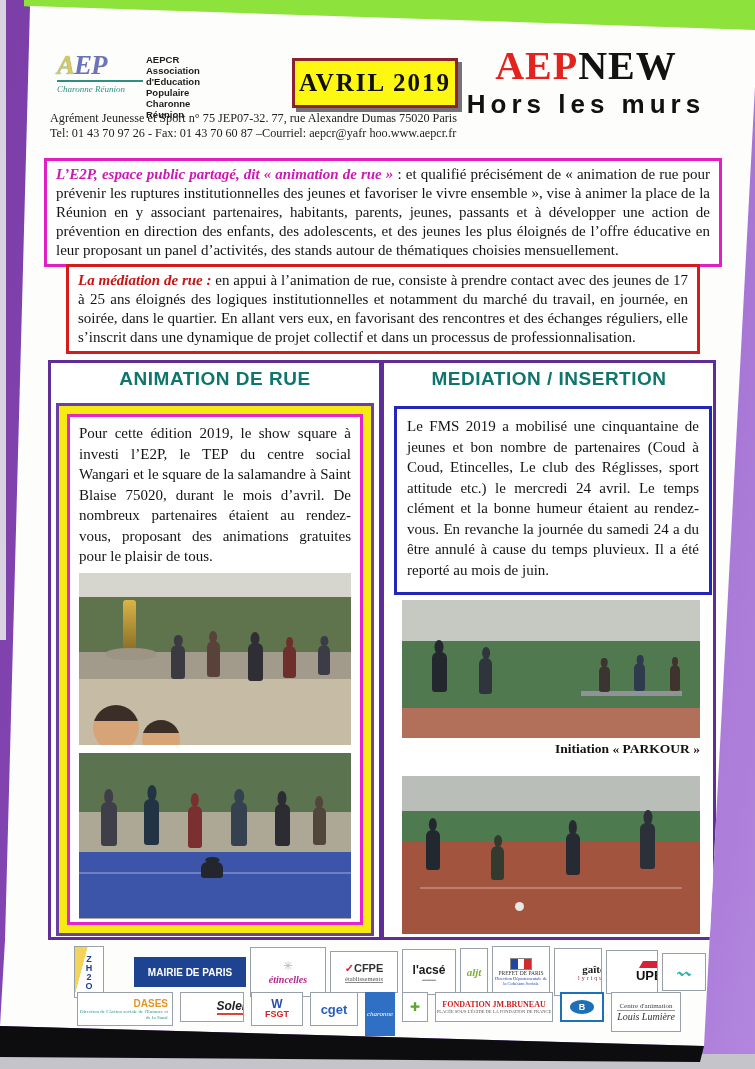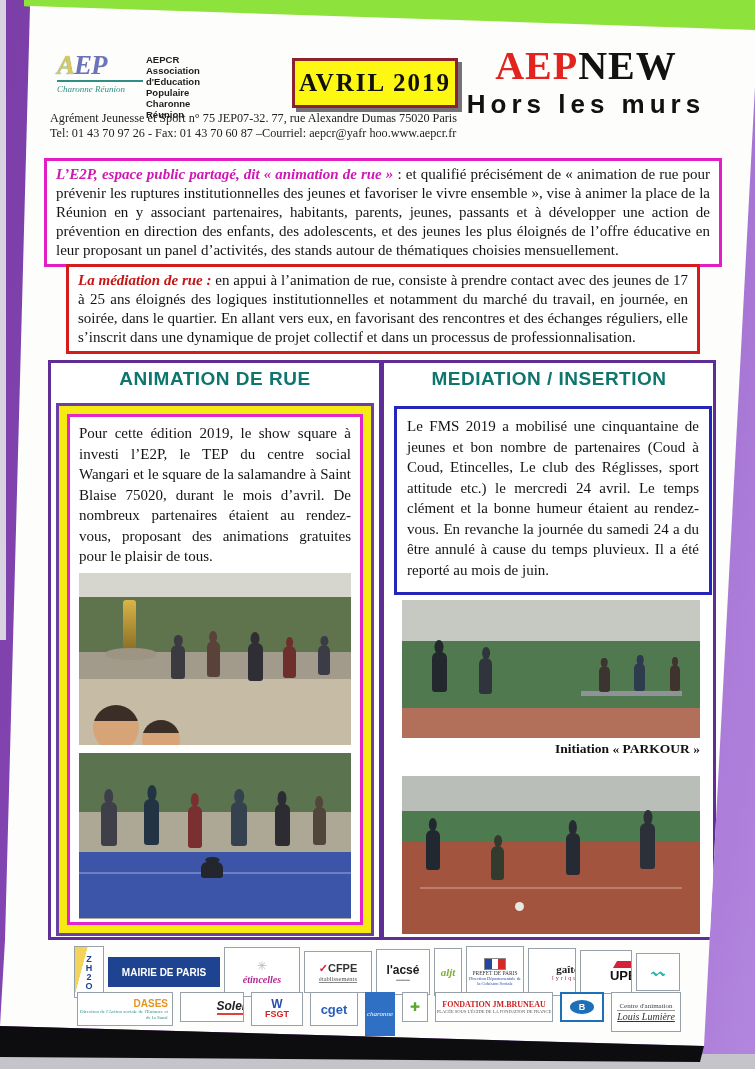--- a/index.html
+++ b/index.html
@@ -210,21 +210,21 @@
         <div class="p" style="left:55%;top:36%;width:14px;height:42px;background:#262b33;"></div>
         <div class="p" style="left:80%;top:30%;width:15px;height:46px;background:#2c3038;"></div>
         <div class="ball" style="left:38%;top:80%;width:9px;height:9px;"></div>
       </div>
     </div>
 
     <div class="lrow row1">
       <div class="lg" style="width:30px;height:52px;background:linear-gradient(105deg,#f2d45a 0 30%,#fff 31%);">
         <span class="vtext">ZH2O</span>
       </div>
-      <div class="lg" style="width:112px;height:30px;background:#1d4391;border-color:#1d4391;">
+      <div class="lg" style="width:112px;height:30px;background:#1d4391;border-color:#1d4391;margin-left:26px;">
         <span style="font:bold 10px 'Liberation Sans',sans-serif;color:#fff;">MAIRIE DE PARIS</span>
       </div>
       <div class="lg" style="width:76px;height:50px;">
         <span style="color:#b5b8bf;font-size:12px;">✳</span>
         <span style="font:italic bold 10px 'Liberation Serif',serif;color:#b5258f;">étincelles</span>
       </div>
       <div class="lg" style="width:68px;height:42px;">
         <span style="font:bold 11px 'Liberation Sans',sans-serif;color:#333;"><i style="color:#d23;font-style:normal;">✓</i><span>CFPE</span></span>
         <small style="font-size:6.5px;color:#555;border-bottom:1px solid #888;">établissements</small>
       </div>
@@ -276,21 +276,21 @@
       </div>
       <div class="lg" style="width:118px;height:30px;">
         <span style="font:bold 8px 'Liberation Serif',serif;color:#c22;">FONDATION JM.BRUNEAU</span>
         <small style="font-size:4.5px;color:#555;">PLACÉE SOUS L'ÉGIDE DE LA FONDATION DE FRANCE</small>
       </div>
       <div class="lg" style="width:44px;height:30px;background:#fff;border-color:#1d6fb8;border-width:2px;">
         <span style="width:24px;height:14px;background:#1d6fb8;border-radius:50%;color:#fff;font:bold 9px 'Liberation Sans',sans-serif;display:flex;align-items:center;justify-content:center;">B</span>
       </div>
       <div class="lg" style="width:70px;height:40px;">
         <span style="font-size:7px;color:#444;">Centre d'animation</span>
-        <small style="font:italic 10px 'Liberation Serif',serif;color:#333;border-top:1px solid #999;text-decoration:underline;">Louis Lumière</small>
+        <small style="font:italic 10px 'Liberation Serif',serif;color:#333;border-top:1px solid #999;">Louis Lumière</small>
       </div>
     </div>
 
   </div>
 
   <div class="gray-strip"></div>
   <div class="black-wedge"></div>
 
 </div>
 

